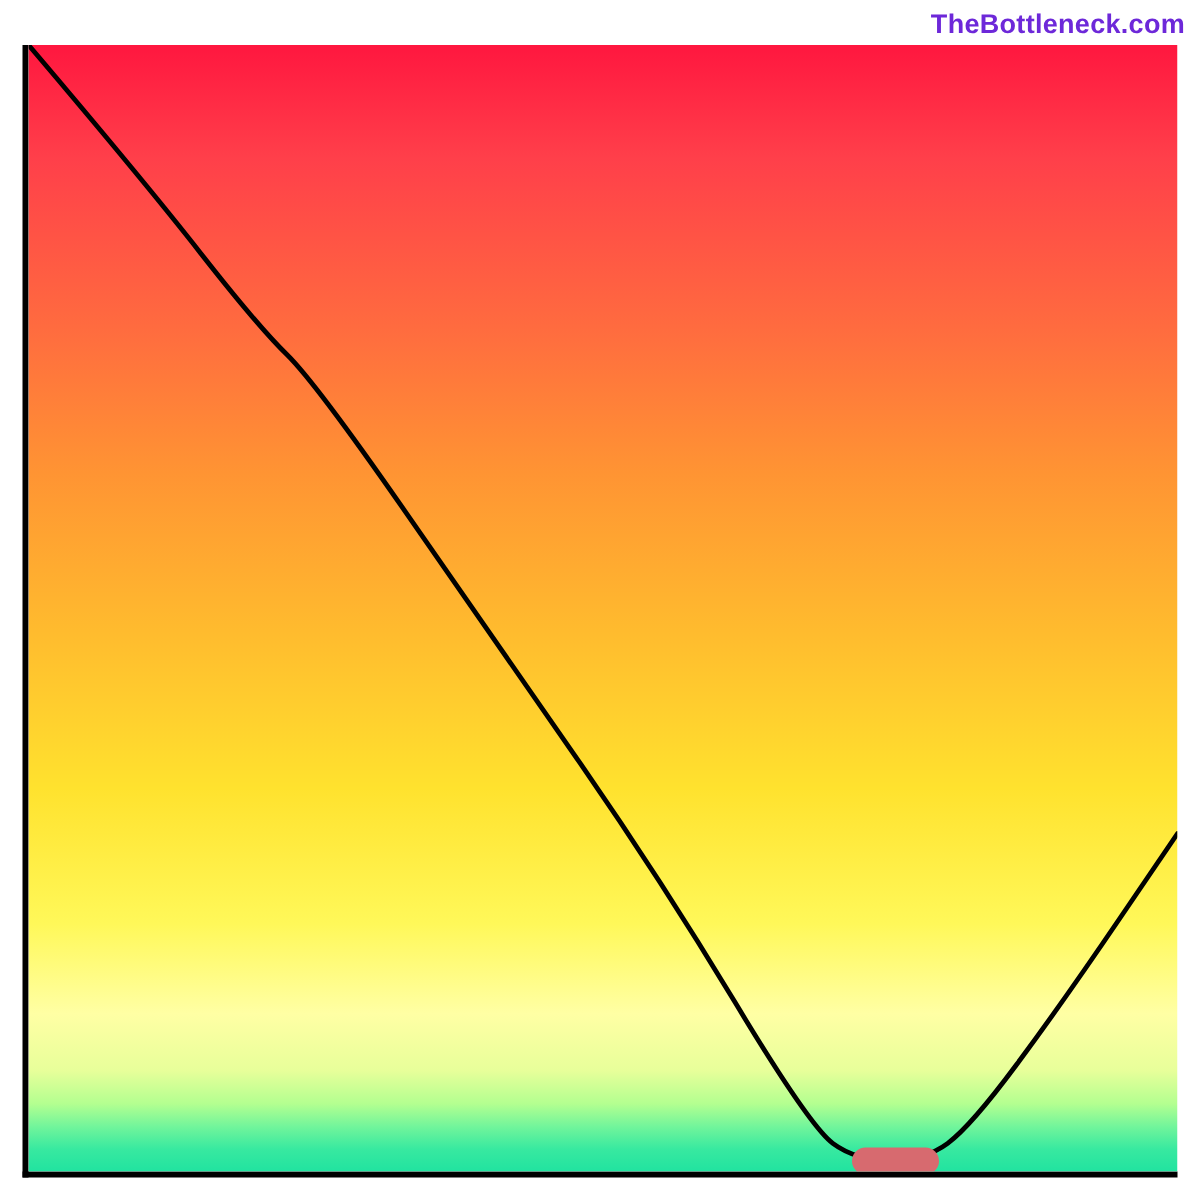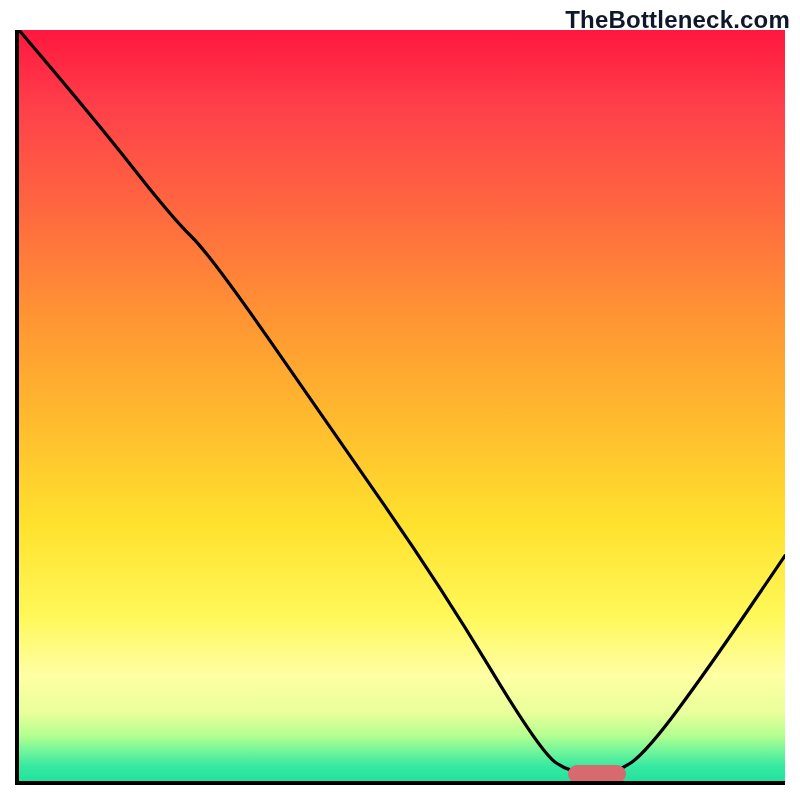--- a/index.html
+++ b/index.html
@@ -12,23 +12,23 @@
   }
   .container {
     position: relative;
     width: 800px;
     height: 800px;
   }
   .attribution {
     position: absolute;
     top: 6px;
     right: 10px;
-    font-size: 24px;
+    font-size: 18px;
     font-weight: bold;
-    color: #0f172a;
+    color: #6d28d9;
     letter-spacing: 0.2px;
   }
   .plot-frame {
     position: absolute;
     left: 15px;
     top: 30px;
     width: 770px;
     height: 755px;
     border-left: 4px solid #000;
     border-bottom: 4px solid #000;

